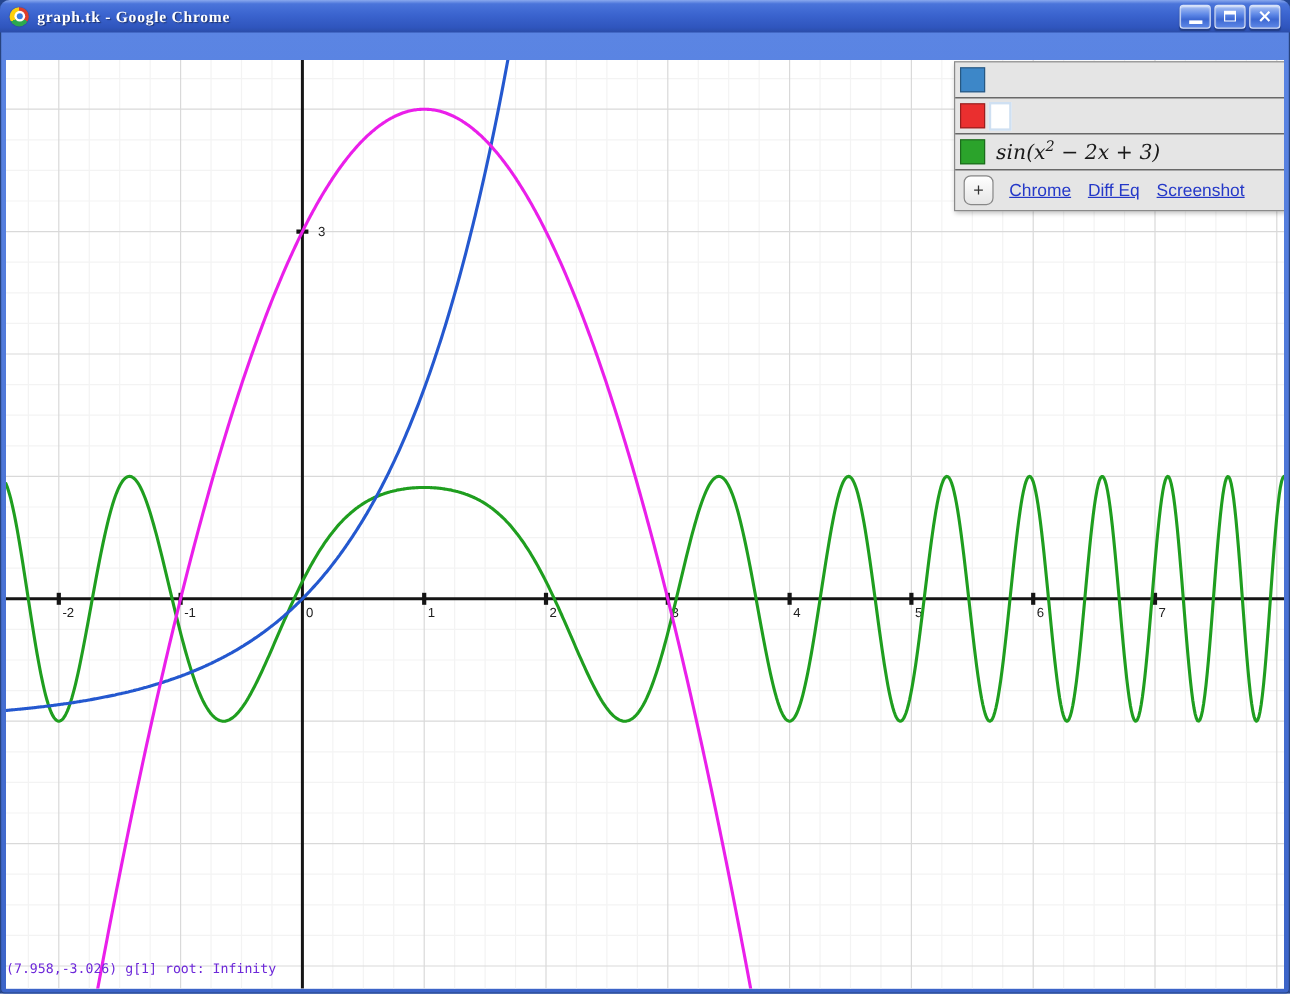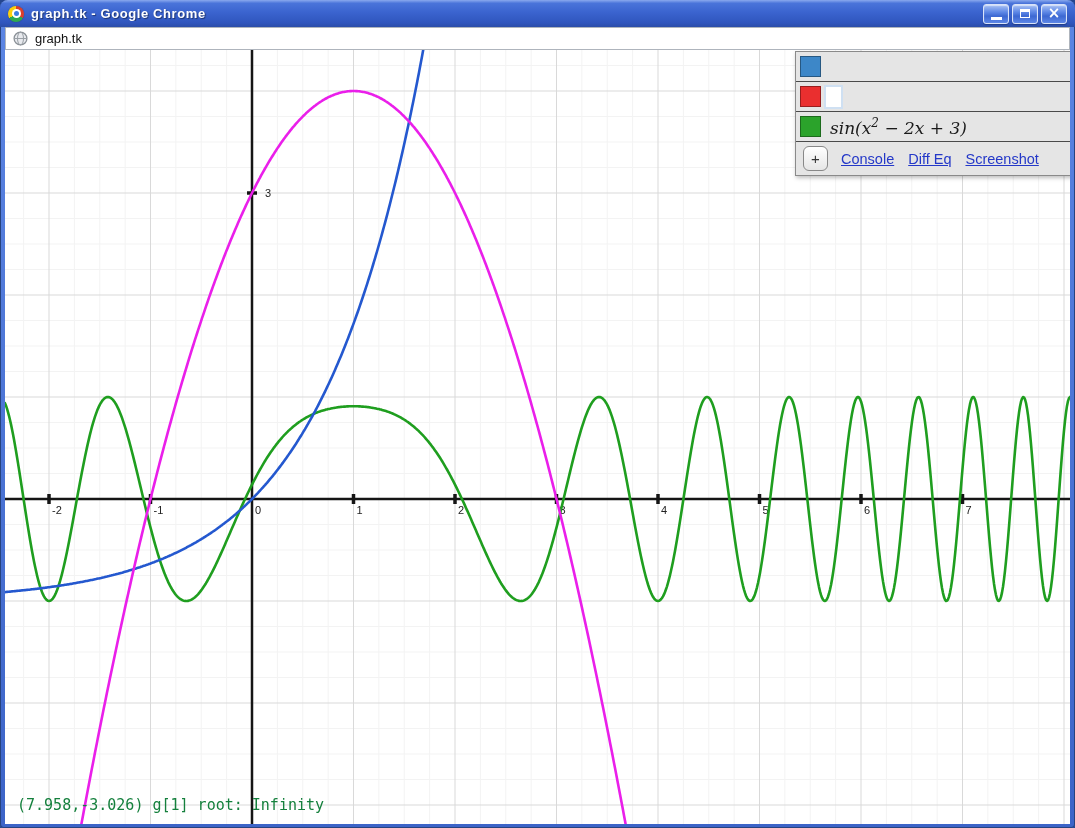--- a/index.html
+++ b/index.html
@@ -8,21 +8,21 @@
 
   
   .window{position:absolute;inset:0;border-radius:8px 8px 4px 4px;
           background:linear-gradient(180deg,#5c86e4,#3c64c8);
           box-shadow:inset 0 0 0 1px #27437f;}
   .titlebar{position:absolute;left:0;top:0;right:0;height:27px;
       background:linear-gradient(180deg,#8aa9ee 0%,#4a74da 12%,#3b64cf 45%,#2f55bd 85%,#2b4da8 100%);
       border-radius:8px 8px 0 0;display:flex;align-items:center;padding:0 8px;box-sizing:border-box;}
   .win-title{color:#fff;font-weight:bold;font-size:13px;letter-spacing:.6px;
       text-shadow:1px 1px 1px rgba(0,0,0,.45);margin-left:7px;flex:1;
-      white-space:nowrap;overflow:hidden;}
+      white-space:nowrap;overflow:hidden;font-family:Liberation Serif, serif;}
   .chrome-icon{width:16px;height:16px;border-radius:50%;position:relative;flex:0 0 auto;
       background:conic-gradient(#dd3e2a 0deg 120deg,#2da94f 120deg 240deg,#fcd00c 240deg 360deg);
       box-shadow:0 0 1px rgba(0,0,0,.6);}
   .chrome-icon .ring{position:absolute;left:3.5px;top:3.5px;width:9px;height:9px;border-radius:50%;background:#fff;}
   .chrome-icon .core{position:absolute;left:5.5px;top:5.5px;width:5px;height:5px;border-radius:50%;background:#3a7fe0;}
   .win-btns{display:flex;flex:0 0 auto;}
   .tb-btn{width:26px;height:20px;margin-left:3px;border:1px solid #d9e3f8;border-radius:3px;
       background:linear-gradient(180deg,#a9c1f4 0%,#5d87e6 40%,#3d68d2 62%,#5d87e6 100%);
       box-shadow:inset 0 1px 1px rgba(255,255,255,.55), 0 1px 1px rgba(0,0,0,.25);
       display:flex;align-items:center;justify-content:center;padding:0;box-sizing:border-box;cursor:default;}
@@ -52,22 +52,22 @@
   .panel-toolbar{height:33px;display:flex;align-items:center;padding:0 7px;}
   .add-btn{width:25px;height:25px;border:1px solid #888;border-radius:6px;
       background:linear-gradient(#fff,#e6e6e6);font-size:15px;color:#333;margin-right:13px;
       display:flex;align-items:center;justify-content:center;box-sizing:border-box;}
   .panel-link{color:#2438c8;text-decoration:underline;font-size:14.5px;margin-right:14px;white-space:nowrap;cursor:pointer;}
   .help-btn{margin-left:auto;width:21px;height:21px;border-radius:4px;border:1px solid #3a6aaa;
       background:linear-gradient(#6aa6e4,#3a78c8);color:#fff;font-weight:bold;font-size:14px;
       display:flex;align-items:center;justify-content:center;box-sizing:border-box;}
 
   
-  .status{position:absolute;left:12px;bottom:10px;font-family:"DejaVu Sans Mono",monospace;
-      font-size:15px;color:#15803d;white-space:pre;}
+  .status{position:absolute;left:0;bottom:10px;font-family:"DejaVu Sans Mono",monospace;
+      font-size:11px;color:#6d28d9;white-space:pre;}
 </style>
 </head>
 <body>
 
 <div class="window">
 
   <div class="titlebar">
     <span class="chrome-icon">
       <span class="ring"></span>
         <span class="core"></span>
@@ -79,28 +79,20 @@
         </button>
       <button class="tb-btn">
           <span class="glyph-max"></span>
         </button>
       <button class="tb-btn">
           <span class="glyph-close">×</span>
         </button>
     </span>
   </div>
 
-  <div class="addressbar">
-    <svg width="15" height="15" viewBox="0 0 15 15">
-      <circle cx="7.5" cy="7.5" r="6.4" fill="#e8eaee" stroke="#8a9096" stroke-width="1.3"></circle>
-      <ellipse cx="7.5" cy="7.5" rx="3" ry="6.4" fill="none" stroke="#9aa0a6" stroke-width="1"></ellipse>
-      <line x1="1.2" y1="7.5" x2="13.8" y2="7.5" stroke="#9aa0a6" stroke-width="1"></line>
-    </svg>
-    <span class="url-text">graph.tk</span>
-  </div>
 
   <div class="content">
     <svg id="plot" width="1065" height="774">
         <line x1="18.625" y1="0" x2="18.625" y2="774" stroke="#f3f3f3" stroke-width="1"></line>
         <line x1="69.375" y1="0" x2="69.375" y2="774" stroke="#f3f3f3" stroke-width="1"></line>
         <line x1="94.75" y1="0" x2="94.75" y2="774" stroke="#f3f3f3" stroke-width="1"></line>
         <line x1="120.125" y1="0" x2="120.125" y2="774" stroke="#f3f3f3" stroke-width="1"></line>
         <line x1="170.875" y1="0" x2="170.875" y2="774" stroke="#f3f3f3" stroke-width="1"></line>
         <line x1="196.25" y1="0" x2="196.25" y2="774" stroke="#f3f3f3" stroke-width="1"></line>
         <line x1="221.625" y1="0" x2="221.625" y2="774" stroke="#f3f3f3" stroke-width="1"></line>
@@ -206,21 +198,21 @@
             <input class="mini-input" style="">
             <span class="equation"></span>
           </div>
           <div class="leg-row">
             <span class="swatch" style="background: rgb(43, 163, 43);"></span>
             <span class="equation">sin(x<sup>2</sup> − 2x + 3)</span>
           </div>
         </div>
       <div class="panel-toolbar">
         <button class="add-btn">+</button>
-        <a class="panel-link">Console</a>
+        <a class="panel-link">Chrome</a>
         <a class="panel-link">Diff Eq</a>
         <a class="panel-link">Screenshot</a>
         <button class="help-btn">?</button>
       </div>
     </div>
 
     <div class="status">(7.958,-3.026) g[1] root: Infinity</div>
   </div>
 
 </div>

